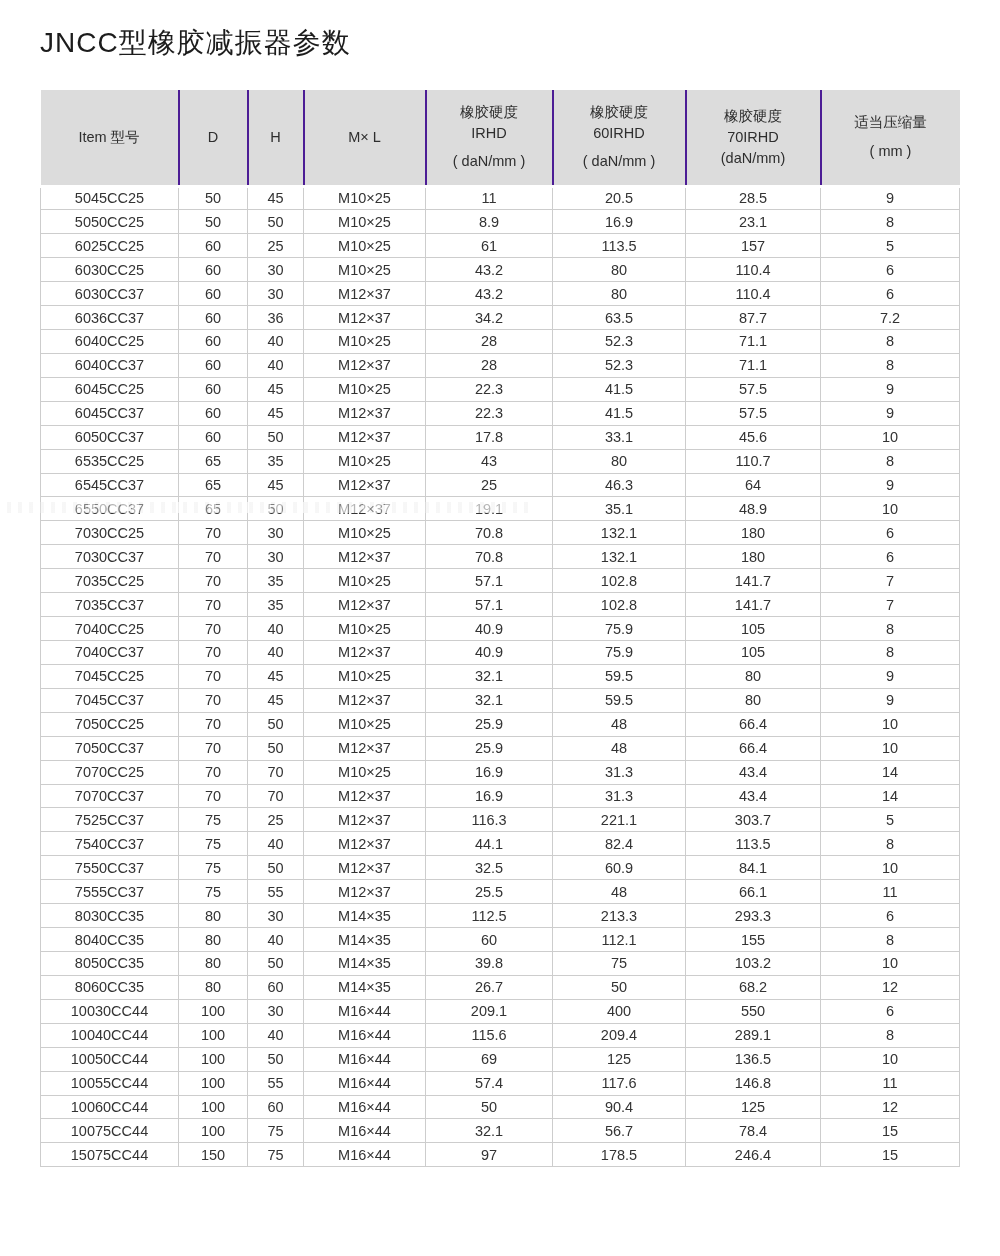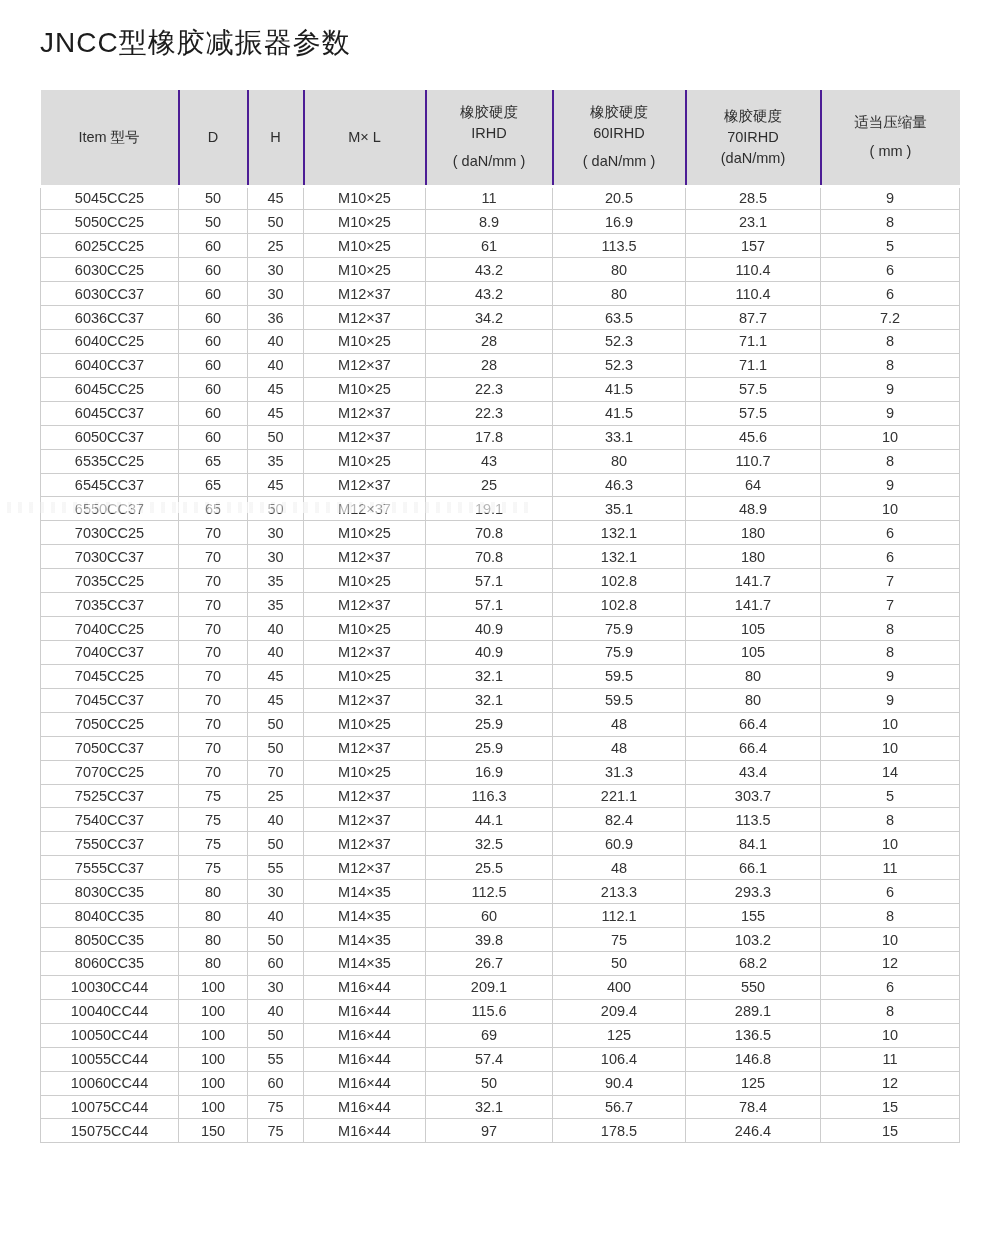--- a/index.html
+++ b/index.html
@@ -372,20 +372,30 @@
         <td>7070CC25</td>
         <td>70</td>
         <td>70</td>
         <td>M10×25</td>
         <td>16.9</td>
         <td>31.3</td>
         <td>43.4</td>
         <td>14</td>
       </tr>
       <tr>
+        <td>7070CC37</td>
+        <td>70</td>
+        <td>70</td>
+        <td>M12×37</td>
+        <td>16.9</td>
+        <td>31.3</td>
+        <td>43.4</td>
+        <td>14</td>
+      </tr>
+      <tr>
         <td>7525CC37</td>
         <td>75</td>
         <td>25</td>
         <td>M12×37</td>
         <td>116.3</td>
         <td>221.1</td>
         <td>303.7</td>
         <td>5</td>
       </tr>
       <tr>
@@ -487,21 +497,21 @@
         <td>125</td>
         <td>136.5</td>
         <td>10</td>
       </tr>
       <tr>
         <td>10055CC44</td>
         <td>100</td>
         <td>55</td>
         <td>M16×44</td>
         <td>57.4</td>
-        <td>106.4</td>
+        <td>117.6</td>
         <td>146.8</td>
         <td>11</td>
       </tr>
       <tr>
         <td>10060CC44</td>
         <td>100</td>
         <td>60</td>
         <td>M16×44</td>
         <td>50</td>
         <td>90.4</td>

